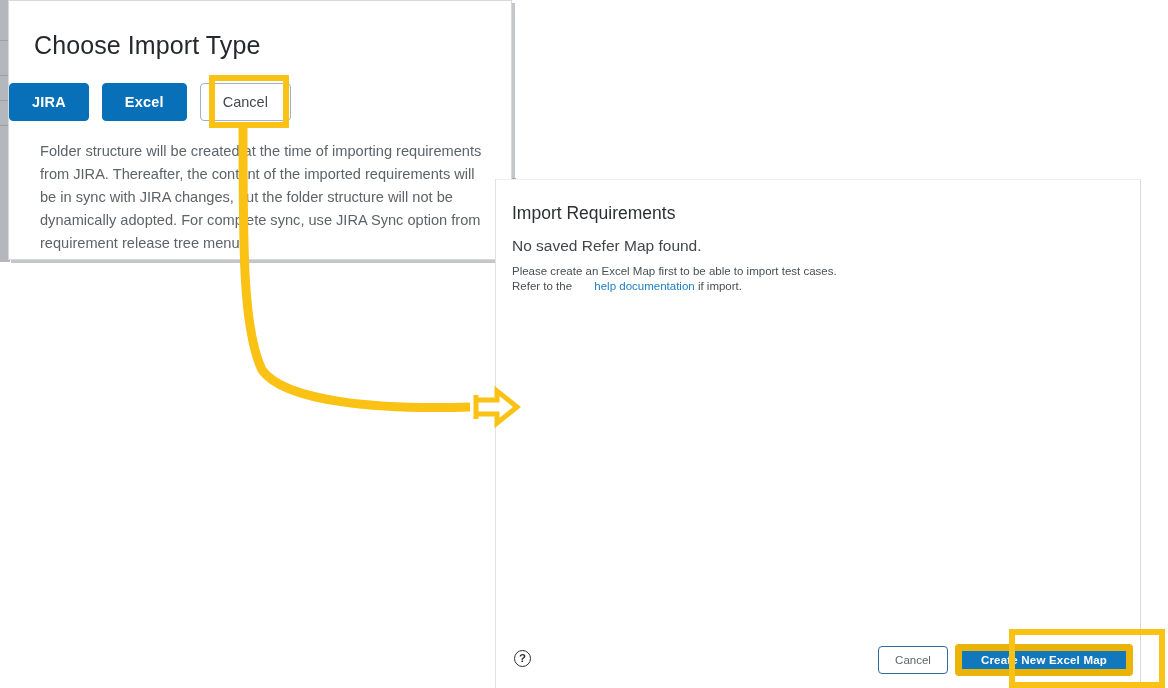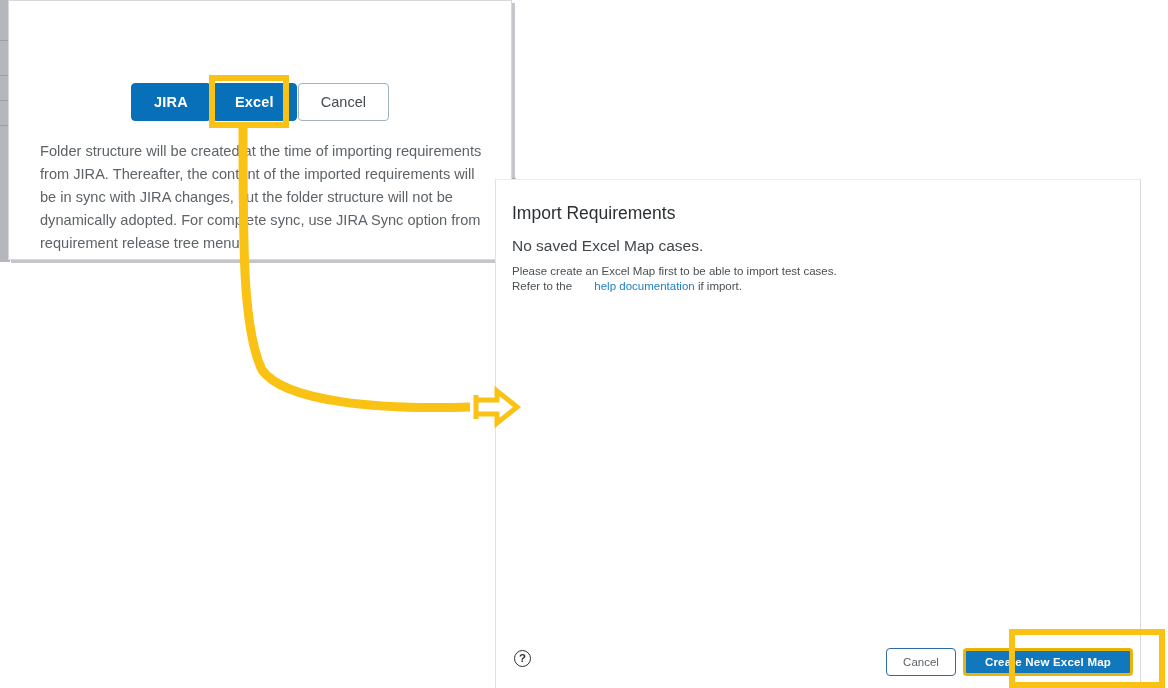--- a/index.html
+++ b/index.html
@@ -61,23 +61,22 @@
     color: #25292e;
     letter-spacing: 0.1px;
     white-space: nowrap;
   }
   .dialog-buttons {
     position: absolute;
     left: 0;
     top: 82px;
     width: 100%;
     display: flex;
-    justify-content: center;
-    align-items: center;
-    gap: 1px;
+    align-items: center;
+    gap: 13px;
   }
   .btn {
     font-family: "Liberation Sans", sans-serif;
     font-size: 14.5px;
     border-radius: 4px;
     box-sizing: border-box;
     cursor: pointer;
     display: inline-flex;
     align-items: center;
     justify-content: center;
@@ -212,52 +211,53 @@
   }
   .btn-sm-outline {
     background: #ffffff;
     color: #5e6469;
     border: 1px solid #2b6ca3;
     padding: 0 16px;
   }
   .btn-sm-primary {
     background: #1278bd;
     color: #ffffff;
-    border: 3px solid #eab308;
+    border: 7px solid #eab308;
     font-weight: bold;
     padding: 9px 19px;
     letter-spacing: 0.2px;
   }
 </style>
 </head>
 <body>
 
 <div id="screen">
 
   <div class="bg-strip"></div>
   <div class="bg-line" style="top:40px;"></div>
   <div class="bg-line" style="top:75px;"></div>
   <div class="bg-line" style="top:100px;"></div>
   <div class="bg-line" style="top:125px;"></div>
   <div class="bg-strip-2"></div>
 
   <div class="dialog">
+    <div class="dialog-title">Choose Import Type</div>
 
     <div class="dialog-buttons">
       <button class="btn btn-primary">JIRA</button>
       <button class="btn btn-primary">Excel</button>
       <button class="btn btn-secondary">Cancel</button>
     </div>
 
     <div class="dialog-body">Folder structure will be created at the time of importing requirements from JIRA. Thereafter, the content of the imported requirements will be in sync with JIRA changes, but the folder structure will not be dynamically adopted. For complete sync, use JIRA Sync option from requirement release tree menu.</div>
   </div>
 
   <div class="right-panel">
     <div class="panel-title">Import Requirements</div>
-    <div class="panel-subtitle">No saved Excel Map cases.</div>
+    <div class="panel-subtitle">No saved Refer Map found.</div>
 
     <div class="panel-note">
       <span>Please create an Excel Map first to be able to import test cases.</span><br>
       <span>Refer to the </span><a href="#">help documentation</a><span> if import.</span>
     </div>
 
     <div class="help-icon">?</div>
 
     <div class="panel-footer">
       <button class="btn-sm btn-sm-outline">Cancel</button>

